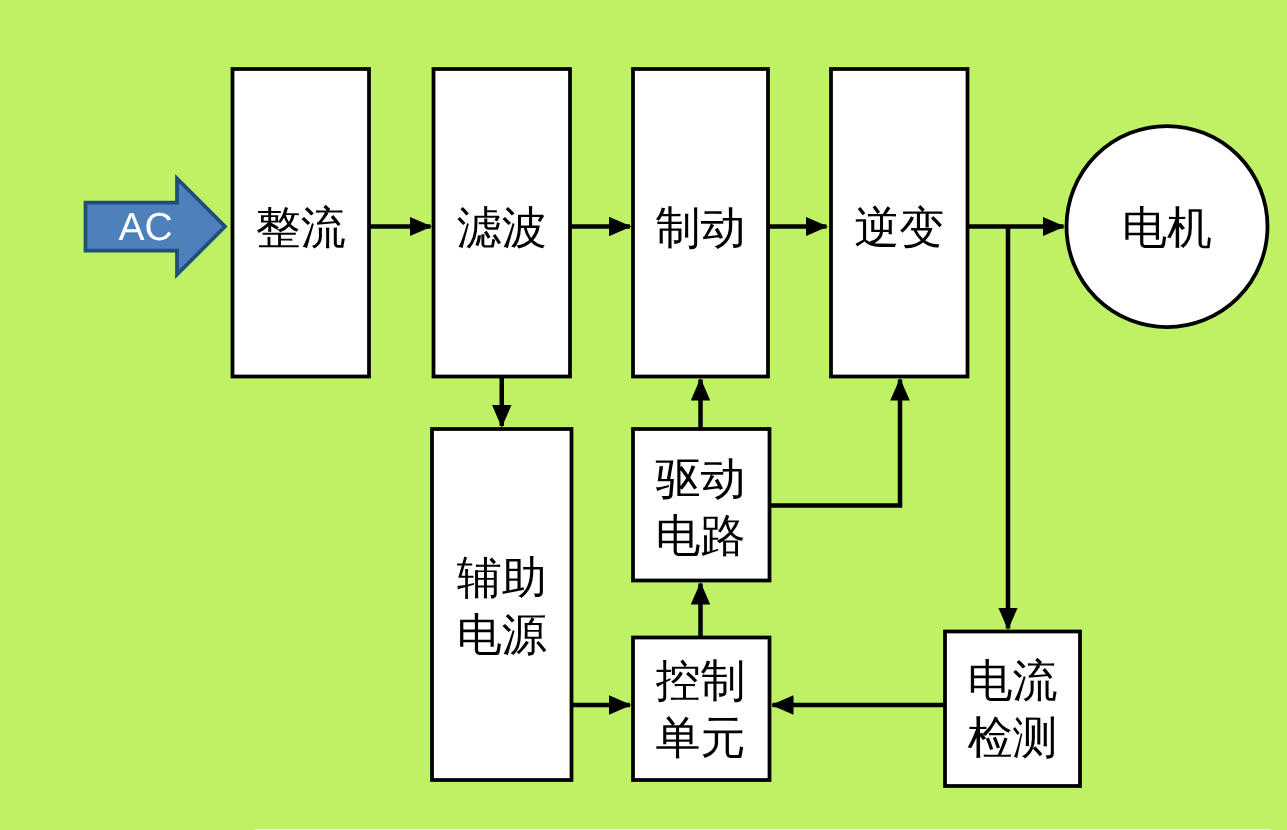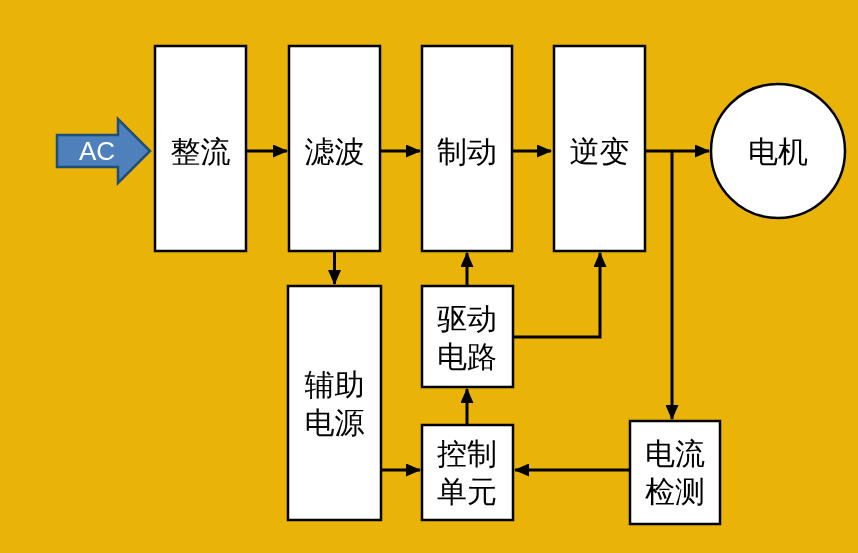--- a/index.html
+++ b/index.html
@@ -4,21 +4,21 @@
 <style>
   html, body {
     margin: 0;
     padding: 0;
     background: #ffffff;
   }
   .canvas {
     position: relative;
     width: 858px;
     height: 553px;
-    background: #eab308;
+    background: #bef264;
     font-family: "Liberation Sans", sans-serif;
     overflow: hidden;
   }
   svg { display: block; }
   .box {
     fill: #ffffff;
     stroke: #000000;
     stroke-width: 2.5;
   }
   .edge {

